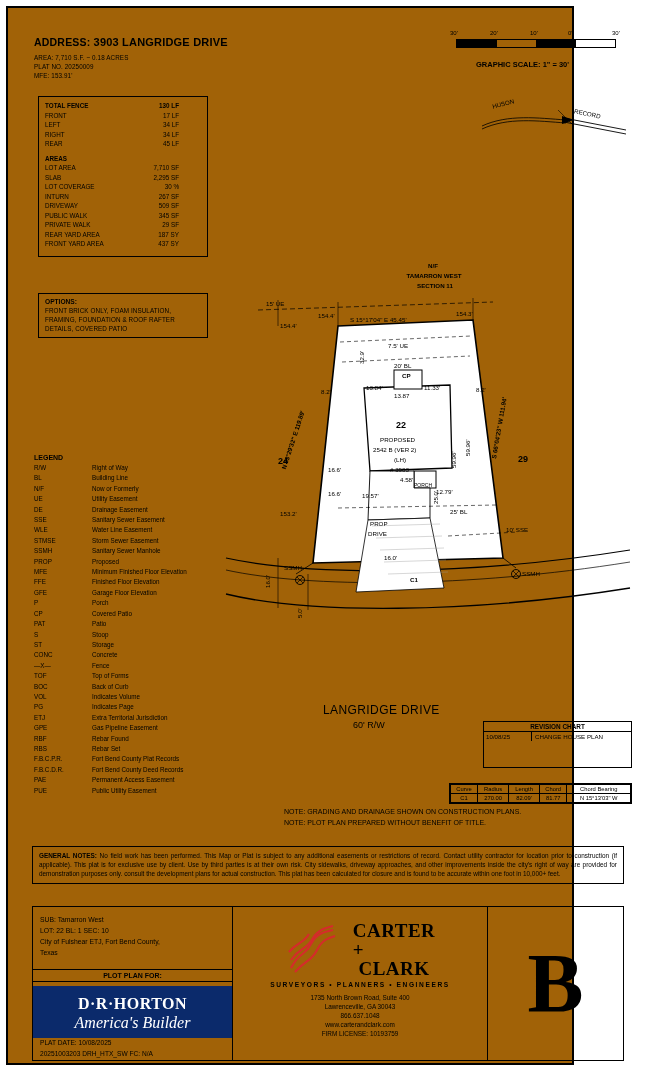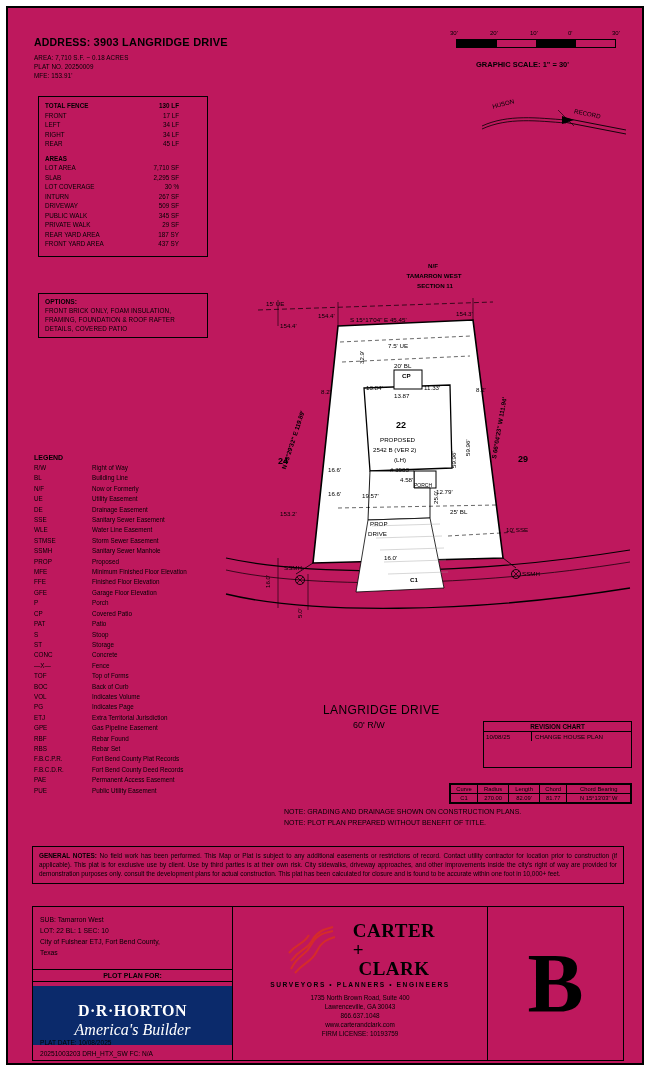--- a/index.html
+++ b/index.html
@@ -3,22 +3,22 @@
 <meta charset="utf-8">
 <style>
   * { box-sizing: border-box; }
   html, body { margin:0; padding:0; background:#ffffff; }
   body {
     width:650px; height:1071px; position:relative;
     font-family:"Liberation Sans", sans-serif;
     color:#000; font-size:7px;
   }
   .sheet {
-    position:absolute; left:6px; top:6px; width:638px; height:1059px;
-    border:2px solid #000; background:#be185d;
+    position:absolute; left:6px; top:6px; width:568px; height:1059px;
+    border:2px solid #000; background:#a16207;
   }
   .abs { position:absolute; }
   
   #addr-line { left:26px; top:28px; font-size:10.5px; letter-spacing:.2px; }
   #addr-line b { font-weight:bold; }
   #addr-line .addr { font-weight:bold; font-size:11px; }
   .tiny { font-size:6.3px; line-height:9px; letter-spacing:.1px; }
   #area-meta { left:26px; top:45px; }
   
   #scalebar-wrap { left:440px; top:22px; width:180px; }
@@ -71,21 +71,21 @@
   #gen-notes { left:24px; top:838px; width:592px; border:1px solid #000; padding:4px 6px; }
   #gen-notes .t { font-size:6.4px; line-height:9.2px; text-align:justify; }
   #gen-notes b { font-weight:bold; }
   
   #bot { left:24px; top:898px; width:592px; height:155px; border:1px solid #000; display:flex; }
   #bot .colL { width:200px; border-right:1px solid #000; position:relative; }
   #bot .colM { width:255px; border-right:1px solid #000; position:relative; }
   #bot .colR { flex:1; position:relative; }
   #sub-info { position:absolute; left:7px; top:7px; font-size:6.8px; line-height:11px; }
   #plotplan-for { position:absolute; left:0; top:62px; width:100%; border-top:1px solid #000; border-bottom:1px solid #000; text-align:center; font-size:7px; font-weight:bold; padding:2px 0; }
-  #drh { position:absolute; left:0; top:79px; width:100%; background:#0b2a6b; color:#fff; text-align:center; padding:16px 0 6px 0; }
+  #drh { position:absolute; left:0; top:79px; width:100%; background:#0b2a6b; color:#fff; text-align:center; padding:9px 0 6px 0; }
   #drh .l1 { font-family:"Liberation Serif", serif; font-weight:bold; font-size:16px; letter-spacing:.5px; }
   #drh .l2 { font-family:"Liberation Serif", serif; font-style:italic; font-size:16px; margin-top:1px; }
   #plat-date { position:absolute; left:7px; bottom:14px; font-size:6.6px; }
   #plat-file { position:absolute; left:7px; bottom:3px; font-size:6.6px; }
   #cc-wrap { position:absolute; left:0; top:14px; width:100%; text-align:center; }
   #cc-name { font-family:"Liberation Serif", serif; font-weight:bold; font-size:19px; line-height:19px; letter-spacing:.5px; }
   #cc-sub { font-size:6.6px; letter-spacing:1.6px; font-weight:bold; margin-top:3px; }
   #cc-addr { font-size:6.4px; line-height:9px; margin-top:5px; }
   #bigB { position:absolute; left:0; top:0; width:100%; height:100%; display:flex; align-items:center; justify-content:center; font-family:"Liberation Serif", serif; font-size:84px; font-weight:bold; }
 </style>
@@ -509,21 +509,21 @@
       <div id="drh">
         <div class="l1">D·R·HORTON</div>
         <div class="l2">America's Builder</div>
       </div>
       <div id="plat-date">PLAT DATE: 10/08/2025</div>
       <div id="plat-file">20251003203  DRH_HTX_SW  FC: N/A</div>
     </div>
 
     <div class="colM">
       <div id="cc-wrap">
-        <div style="display:flex; align-items:flex-end; justify-content:center; gap:14px;">
+        <div style="display:flex; align-items:center; justify-content:center; gap:14px;">
           <span>
             <svg width="54" height="54" viewBox="0 0 54 54">
               <g fill="none" stroke="#d52b2b" stroke-width="2.1">
                 <path d="M6,46 C14,30 20,34 26,22 C31,12 38,10 48,8"></path>
                 <path d="M6,38 C16,24 22,28 28,16 C33,8 40,6 48,4"></path>
                 <path d="M10,50 C20,38 26,40 32,28 C37,18 43,16 50,14"></path>
                 <path d="M4,30 C12,20 18,22 24,12"></path>
               </g>
             </svg>
           </span>

